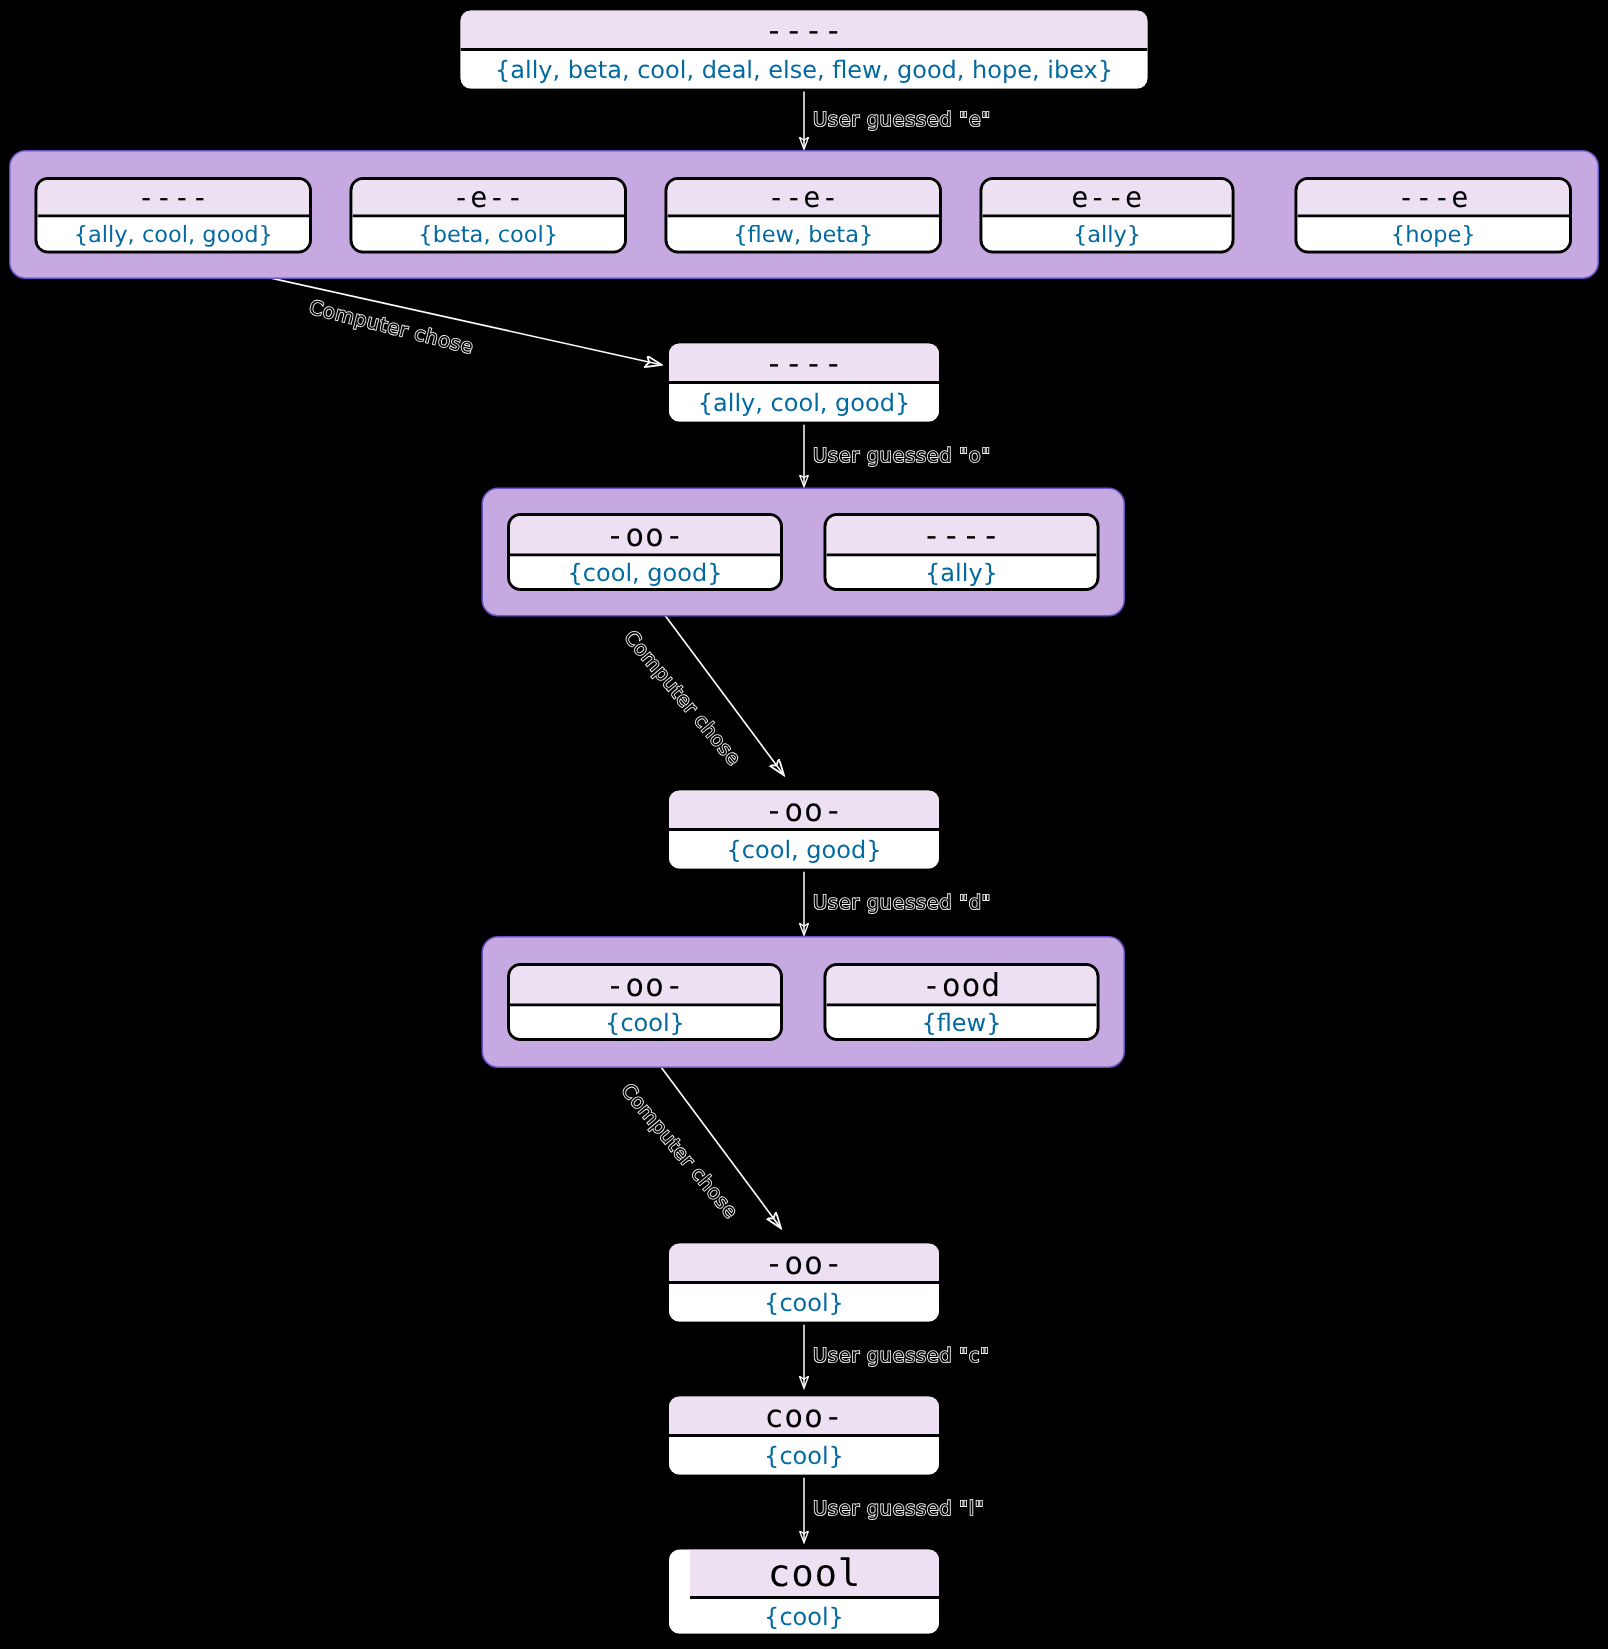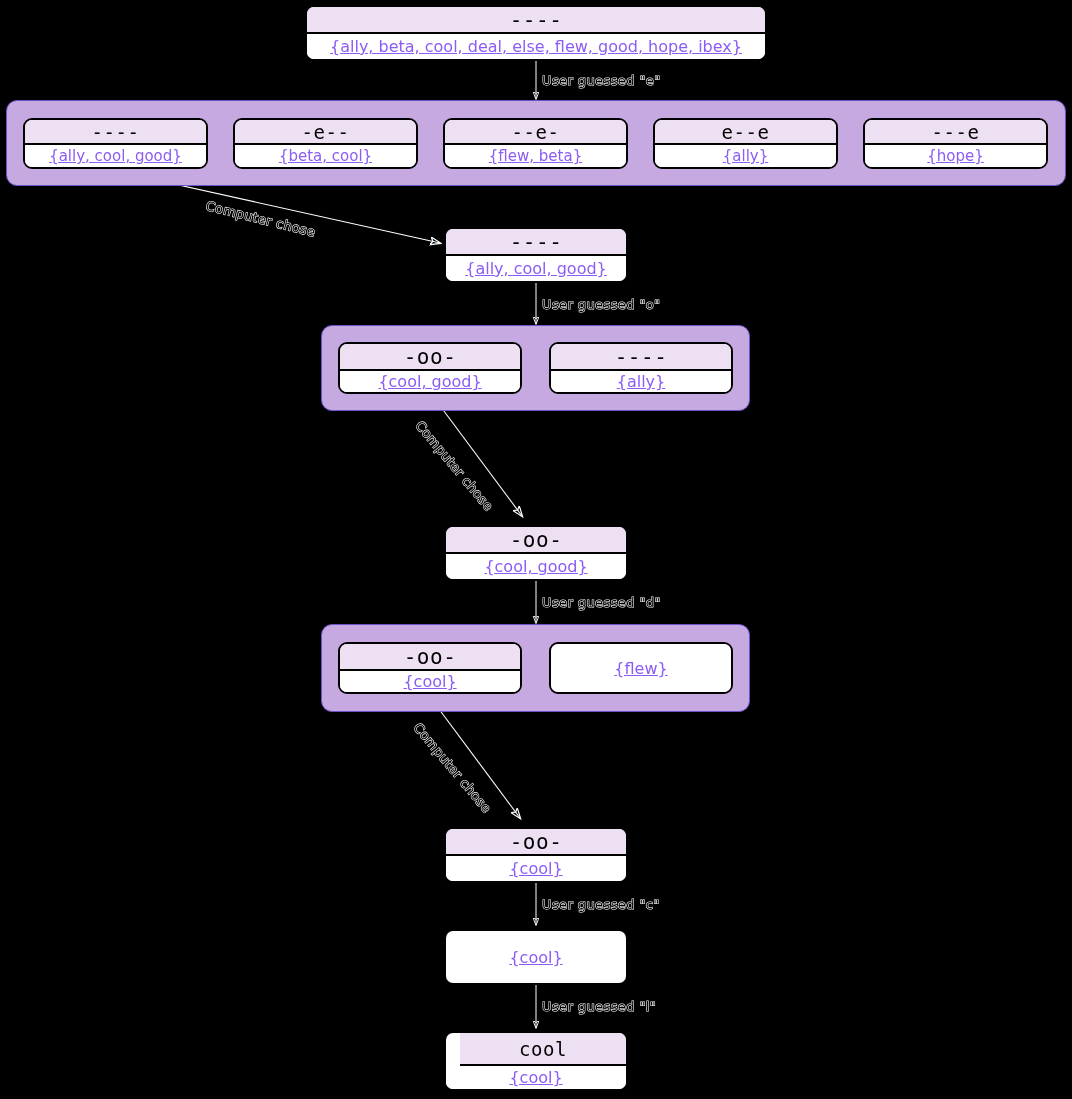--- a/index.html
+++ b/index.html
@@ -50,27 +50,26 @@
     letter-spacing: 0.5px;
     box-sizing: border-box;
     display: flex;
     align-items: center;
     justify-content: center;
   }
   .node .wordset {
     background: #ffffff;
     text-align: center;
     font-family: "DejaVu Sans", sans-serif;
-    color: #8b5cf6;
+    color: #0369a1;
     box-sizing: border-box;
     display: flex;
     align-items: center;
     justify-content: center;
     flex: 1 1 auto;
-    text-decoration: underline;
   }
 
   
   .node.big .pattern { height: 27px; font-size: 21px; }
   .node.big .wordset { font-size: 16px; }
 
   .node.wide5 .pattern { height: 25px; font-size: 19px; }
   .node.wide5 .wordset { font-size: 15px; }
 
   
@@ -145,21 +144,21 @@
   <div class="node wide5" style="left:233px; top:118px; width:185px; height:51px;">
     <div class="pattern">-e--</div>
     <div class="wordset">{beta, cool}</div>
   </div>
 
   <div class="node wide5" style="left:443px; top:118px; width:185px; height:51px;">
     <div class="pattern">--e-</div>
     <div class="wordset">{flew, beta}</div>
   </div>
 
-  <div class="node wide5" style="left:653px; top:118px; width:185px; height:51px;">
+  <div class="node wide5" style="left:653px; top:118px; width:170px; height:51px;">
     <div class="pattern">e--e</div>
     <div class="wordset">{ally}</div>
   </div>
 
   <div class="node wide5" style="left:863px; top:118px; width:185px; height:51px;">
     <div class="pattern">---e</div>
     <div class="wordset">{hope}</div>
   </div>
 
   <span class="edge-label rot-shallow" style="left:208px; top:198px;">Computer chose</span>
@@ -195,36 +194,38 @@
 
   <div class="group" style="left:321px; top:624px; width:429px; height:88px;">
   </div>
 
   <div class="node big" style="left:338px; top:642px; width:184px; height:52px;">
     <div class="pattern">-oo-</div>
     <div class="wordset">{cool}</div>
   </div>
 
   <div class="node big" style="left:549px; top:642px; width:184px; height:52px;">
+    <div class="pattern">-ood</div>
     <div class="wordset">{flew}</div>
   </div>
 
   <span class="edge-label rot-steep" style="left:422px; top:720px;">Computer chose</span>
 
   <div class="node big" style="left:444px; top:827px; width:184px; height:56px;">
     <div class="pattern">-oo-</div>
     <div class="wordset">{cool}</div>
   </div>
 
   <span class="edge-label" style="left:542px; top:897px;">User guessed "c"</span>
 
   <div class="node big" style="left:444px; top:929px; width:184px; height:56px;">
+    <div class="pattern">coo-</div>
     <div class="wordset">{cool}</div>
   </div>
 
   <span class="edge-label" style="left:542px; top:999px;">User guessed "l"</span>
 
   <div class="node big" style="left:444px; top:1031px; width:184px; height:60px;">
-    <div class="pattern" style="height:33px; font-size:19px;margin-left:14px;">cool</div>
+    <div class="pattern" style="height:33px; font-size:25px;margin-left:14px;">cool</div>
     <div class="wordset">{cool}</div>
   </div>
 
 </div>
 
 </body></html>

